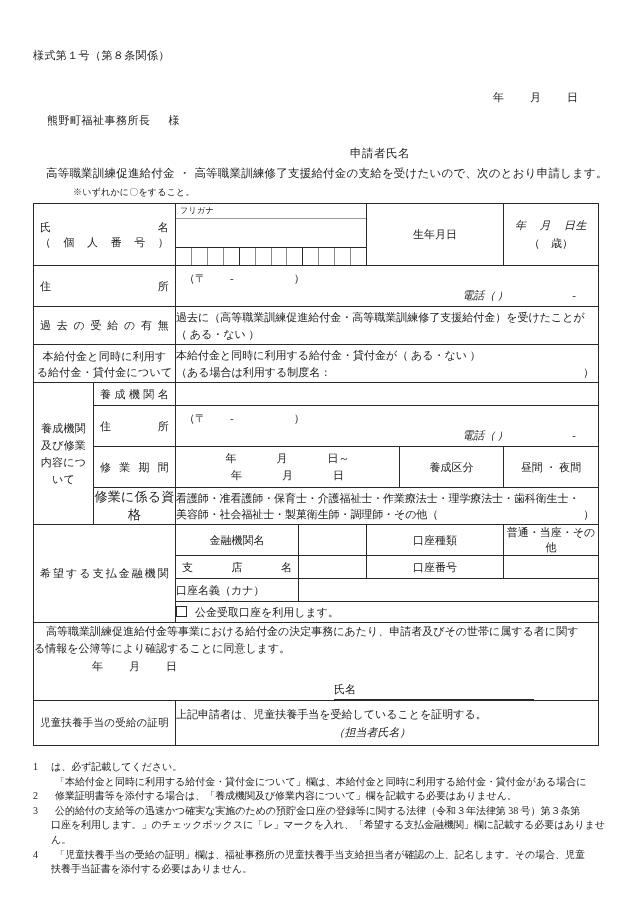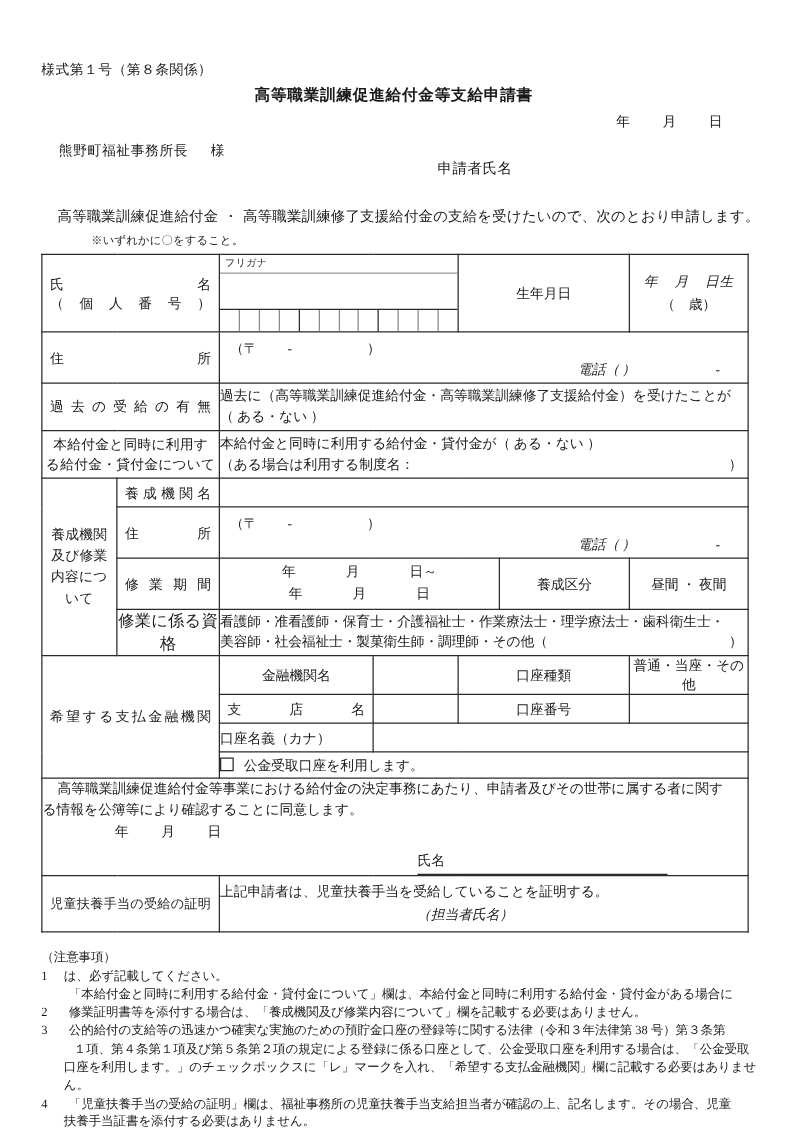--- a/index.html
+++ b/index.html
@@ -60,21 +60,21 @@
     top: 113px;
     font-size: 11px;
     letter-spacing: 0.5px;
   }
   .addressee .sama { margin-left: 18px; }
 
   .applicant-name {
     position: absolute;
     left: 0;
     right: 0;
-    top: 127px;
+    top: 146px;
     text-align: center;
     font-size: 11.5px;
     letter-spacing: 0.5px;
     padding-left: 130px;
   }
 
   .intro {
     position: absolute;
     left: 46px;
     top: 166px;
@@ -236,21 +236,20 @@
   }
   .note-text.cont { text-indent: 0; }
 </style>
 </head>
 <body>
 
 <div class="page">
 
   <div class="form-no">様式第１号（第８条関係）</div>
 
-  <div class="doc-title">高等職業訓練促進給付金等支給申請書</div>
 
   <div class="date-line">
     <span class="date-y">年</span><span class="date-m">月</span><span class="date-d">日</span>
   </div>
 
   <div class="addressee">
     <span>熊野町福祉事務所長</span><span class="sama">様</span>
   </div>
 
   <div class="applicant-name">申請者氏名</div>
@@ -451,42 +450,40 @@
       </td>
       <td colspan="5" class="cert-body">
         <div>上記申請者は、児童扶養手当を受給していることを証明する。</div>
         <div class="cert-line2">（担当者氏名）</div>
       </td>
     </tr>
   </tbody>
     </table>
 
   <div class="notes">
-    <div class="notes-title">（注意事項）</div>
 
     <div class="note-item">
       <div class="note-num">1</div>
       <div>
         <div class="note-text cont">は、必ず記載してください。</div>
         <div class="note-text">「本給付金と同時に利用する給付金・貸付金について」欄は、本給付金と同時に利用する給付金・貸付金がある場合に</div>
       </div>
     </div>
 
     <div class="note-item">
       <div class="note-num">2</div>
       <div>
         <div class="note-text">修業証明書等を添付する場合は、「養成機関及び修業内容について」欄を記載する必要はありません。</div>
       </div>
     </div>
 
     <div class="note-item">
       <div class="note-num">3</div>
       <div>
         <div class="note-text">公的給付の支給等の迅速かつ確実な実施のための預貯金口座の登録等に関する法律（令和３年法律第 38 号）第３条第</div>
-        <div class="note-text cont" style="text-indent:8px">１項、第４条第１項及び第５条第２項の規定による登録に係る口座として、公金受取口座を利用する場合は、「公金受取</div>
         <div class="note-text cont">口座を利用します。」のチェックボックスに「レ」マークを入れ、「希望する支払金融機関」欄に記載する必要はありません。</div>
       </div>
     </div>
 
     <div class="note-item">
       <div class="note-num">4</div>
       <div>
         <div class="note-text">「児童扶養手当の受給の証明」欄は、福祉事務所の児童扶養手当支給担当者が確認の上、記名します。その場合、児童</div>
         <div class="note-text cont">扶養手当証書を添付する必要はありません。</div>
       </div>

